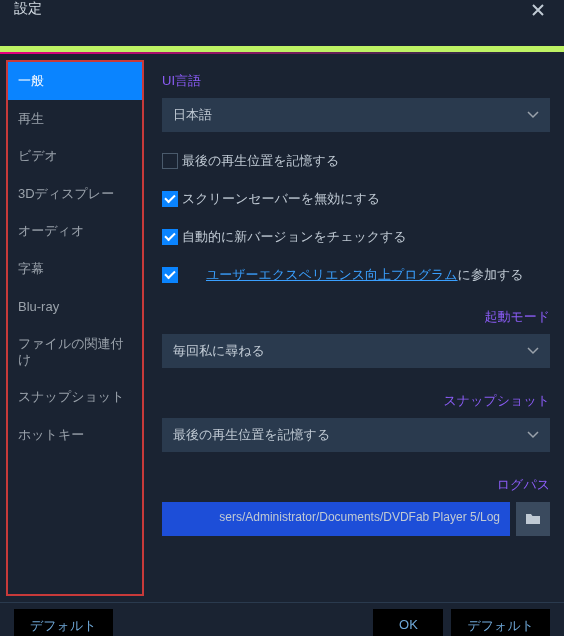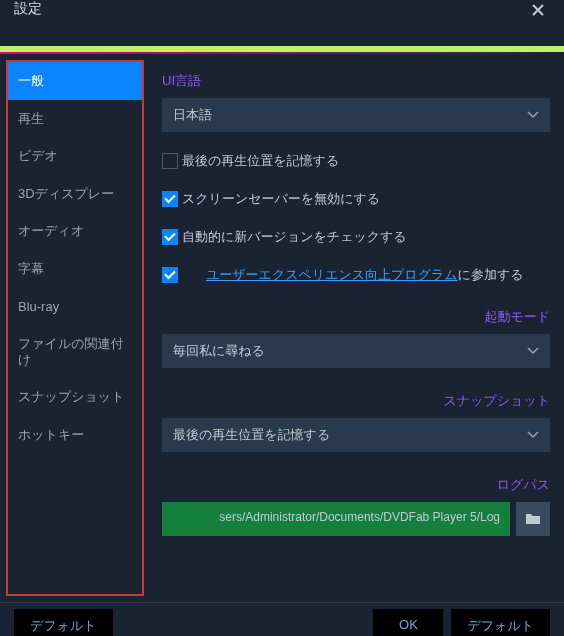--- a/index.html
+++ b/index.html
@@ -99,21 +99,21 @@
     border: solid #fff;
     border-width: 0 2px 2px 0;
     transform: rotate(45deg) translate(-1px,-1px);
   }
   .check-text { color: #c0cad4; font-size: 13px; }
   .link { color: #3aa0ff; text-decoration: underline; cursor: pointer; margin-left: 24px; }
   .sect { margin-top: 24px; text-align: right; }
   .path-row { display: flex; gap: 6px; }
   .path-input {
     flex: 1;
-    background: #15803d;
+    background: #1d4ed8;
     border: none;
     color: #c0cad4;
     padding: 8px 10px;
     height: 34px;
     font-size: 12px;
     overflow: hidden;
     text-overflow: ellipsis;
     white-space: nowrap;
   }
   .folder-btn {

